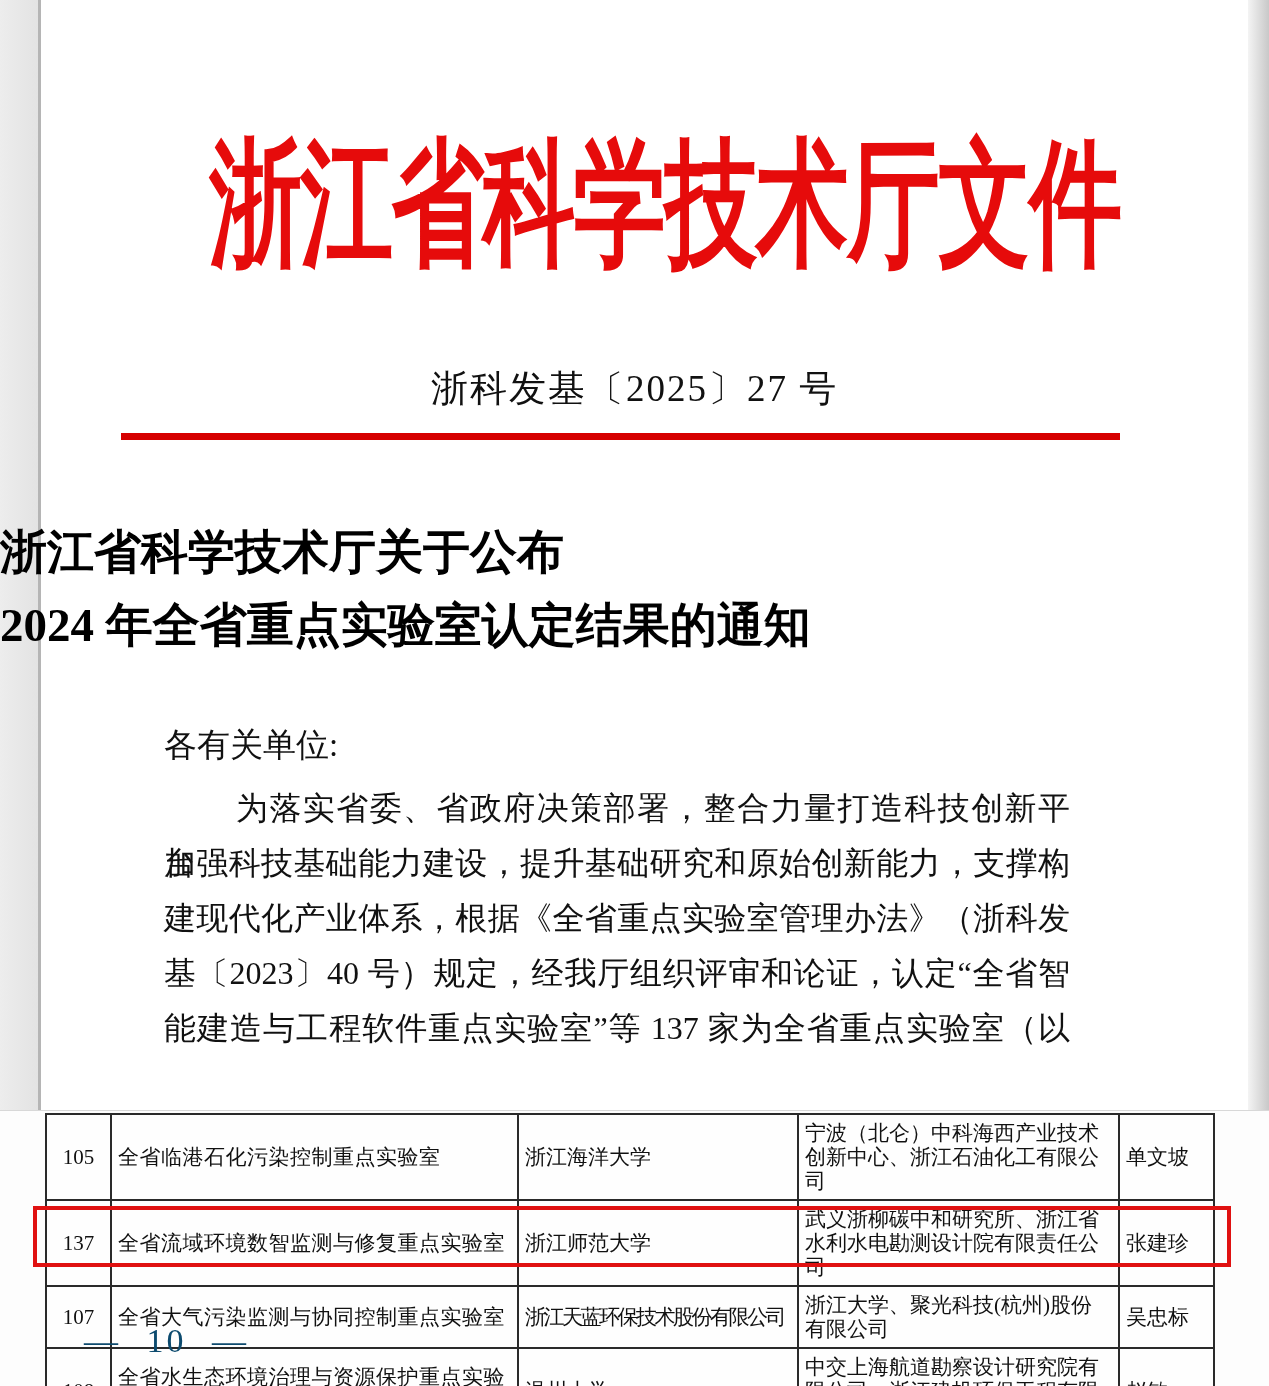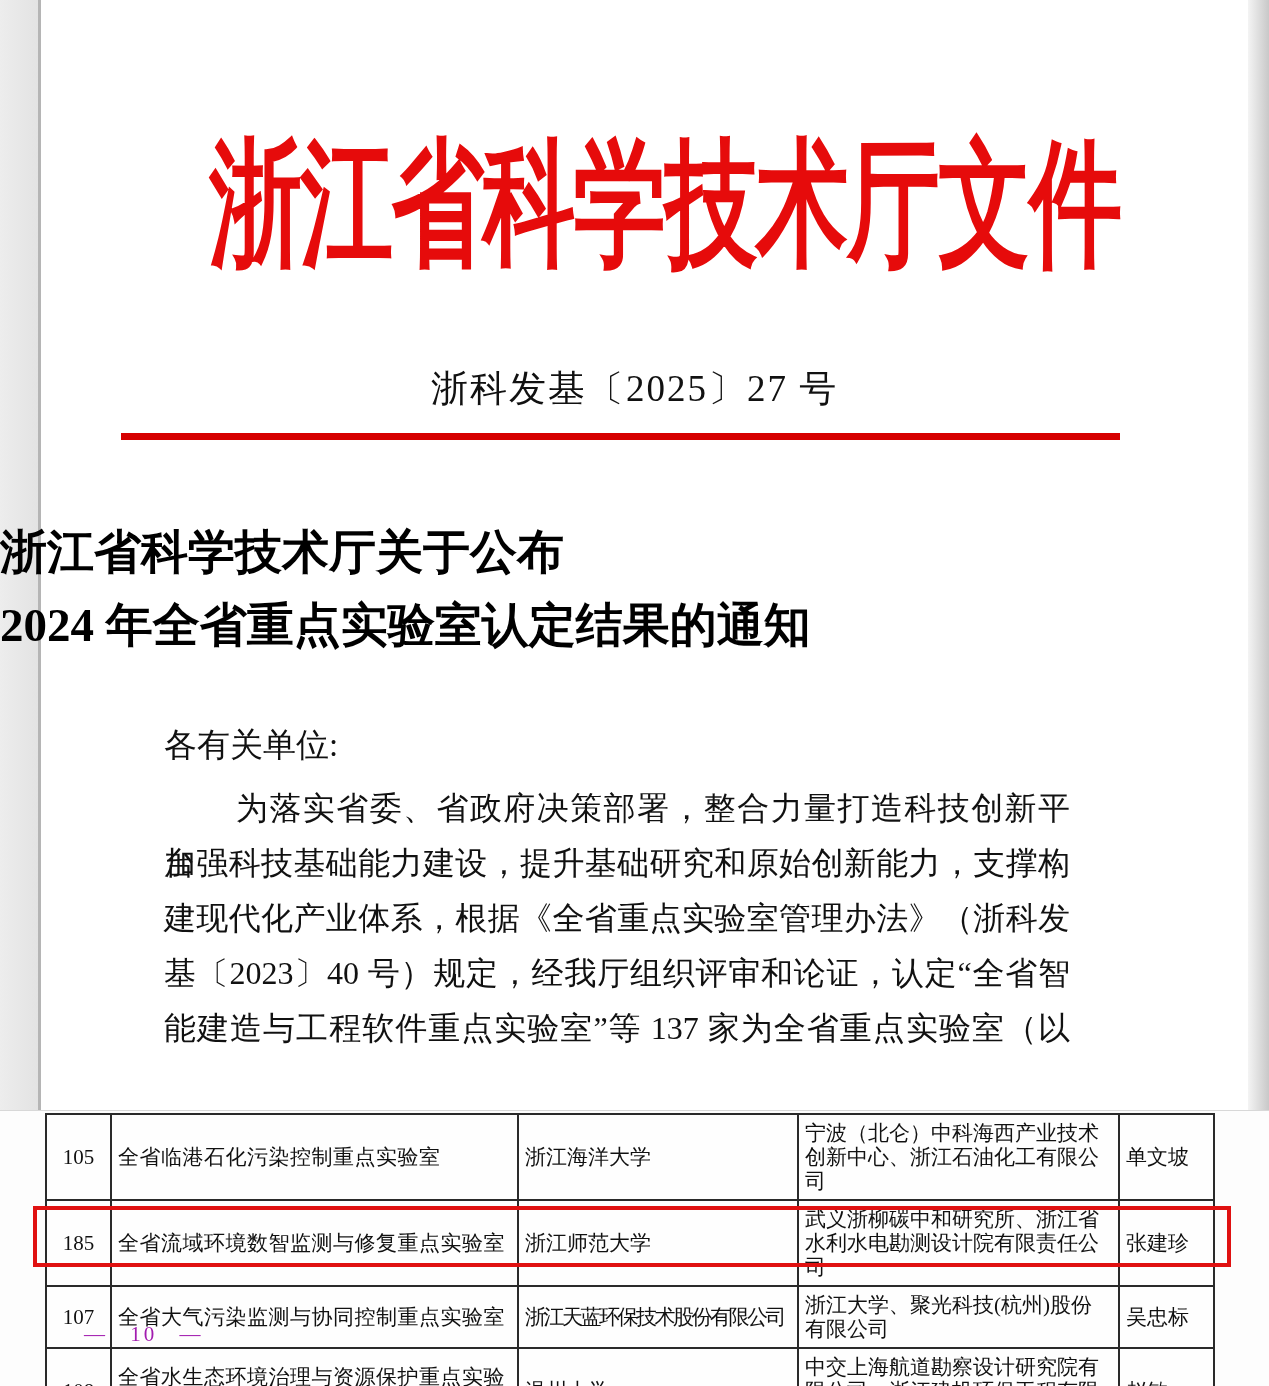--- a/index.html
+++ b/index.html
@@ -76,22 +76,22 @@
   td.c-lab{padding-left:26px;letter-spacing:0.5px;}
   td.c-inst{padding-left:10px;margin-top:6px;}
   td.c-inst .squeeze{display:inline-block;letter-spacing:-2.5px;white-space:nowrap;}
   td.c-part{padding:2px 6px 2px 10px;font-size:18px;line-height:24px;}
   td.c-lead{}
   .highlight-box{
     position:absolute;left:33px;top:1206px;width:1198px;height:61px;
     border:4px solid #e01111;box-sizing:border-box;pointer-events:none;
   }
   .page-no{
-    position:absolute;left:84px;top:1322px;font-size:21px;
-    letter-spacing:3px;word-spacing:14px;color:#a21caf;
+    position:absolute;left:84px;top:1322px;font-size:34px;
+    letter-spacing:3px;word-spacing:14px;color:#0c4a6e;
   }
 </style>
 </head>
 <body>
 
 <div class="edge-left"></div>
 <div class="edge-right"></div>
 
 <div class="doc-page"></div>
 
@@ -127,21 +127,21 @@
     </colgroup>
     <tbody>
       <tr>
         <td class="c-no">105</td>
         <td class="c-lab">全省临港石化污染控制重点实验室</td>
         <td class="c-inst">浙江海洋大学</td>
         <td class="c-part">宁波（北仑）中科海西产业技术创新中心、浙江石油化工有限公司</td>
         <td class="c-lead">单文坡</td>
       </tr>
       <tr>
-        <td class="c-no">185</td>
+        <td class="c-no">137</td>
         <td class="c-lab">全省流域环境数智监测与修复重点实验室</td>
         <td class="c-inst">浙江师范大学</td>
         <td class="c-part">武义浙柳碳中和研究所、浙江省水利水电勘测设计院有限责任公司</td>
         <td class="c-lead">张建珍</td>
       </tr>
       <tr>
         <td class="c-no">107</td>
         <td class="c-lab">全省大气污染监测与协同控制重点实验室</td>
         <td class="c-inst"><span class="squeeze">浙江天蓝环保技术股份有限公司</span></td>
         <td class="c-part">浙江大学、聚光科技(杭州)股份有限公司</td>

